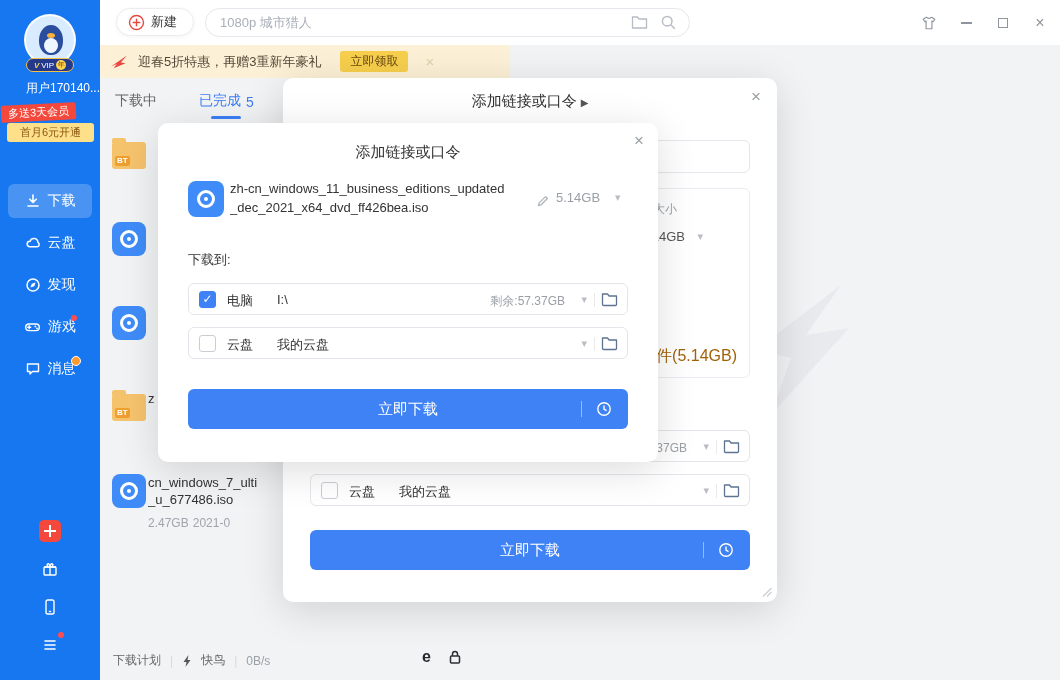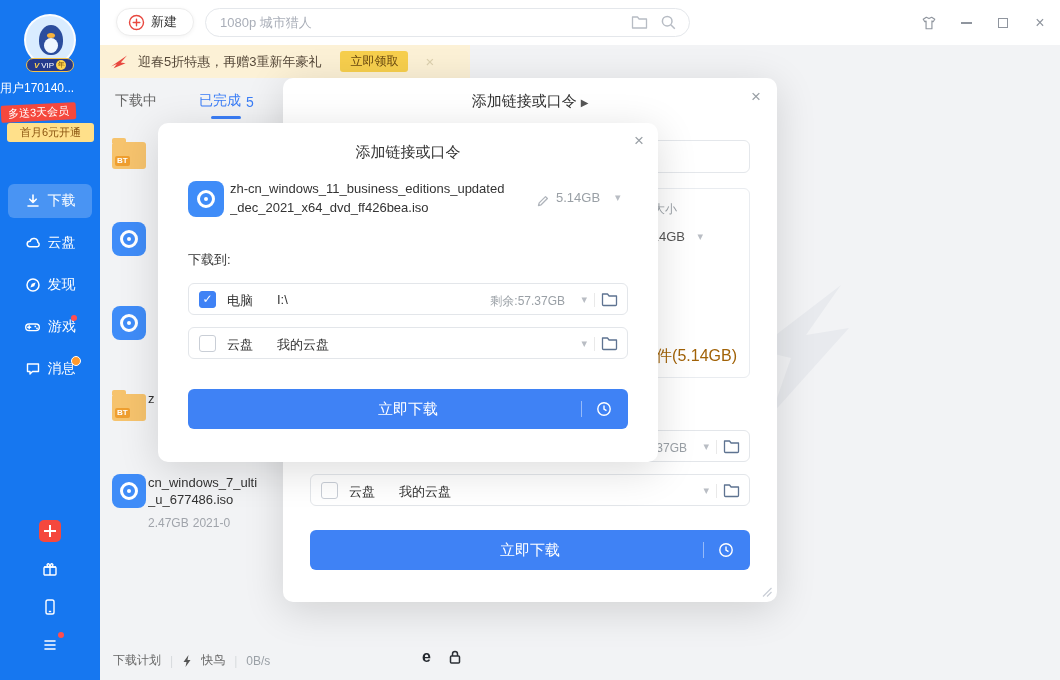--- a/index.html
+++ b/index.html
@@ -9,21 +9,21 @@
 
   
   .sidebar{position:absolute;left:0;top:0;width:100px;height:680px;background:#1677f0;z-index:20}
   .avatar{position:absolute;left:24px;top:14px;width:52px;height:52px;border-radius:50%;background:#d9ecff;border:2px solid rgba(255,255,255,.9);overflow:hidden}
   .pg-body{position:absolute;left:13px;top:9px;width:24px;height:30px;border-radius:50% 50% 46% 46%;background:#2b4d9d}
   .pg-belly{position:absolute;left:18px;top:22px;width:14px;height:15px;border-radius:50%;background:#eef6ff}
   .pg-beak{position:absolute;left:21px;top:17px;width:8px;height:5px;border-radius:50%;background:#f7b23c}
   .vip-badge{position:absolute;left:26px;top:58px;width:48px;height:14px;border-radius:8px;background:#24398c;border:1px solid #f2c24a;display:flex;align-items:center;justify-content:center;gap:2px;font-size:8px;color:#fff;z-index:2}
   .vip-v{color:#ffd34d;font-weight:bold;font-style:italic}
   .vip-year{width:10px;height:10px;border-radius:50%;background:#ffd34d;color:#7a4b07;font-size:7px;display:flex;align-items:center;justify-content:center}
-  .username{position:absolute;left:0;top:80px;width:100px;text-align:left;color:#fff;font-size:12px;white-space:nowrap;overflow:hidden}
+  .username{position:absolute;left:0;top:80px;width:100px;text-align:right;color:#fff;font-size:12px;white-space:nowrap;overflow:hidden}
   .ribbon{position:absolute;left:1px;top:104px;background:#f5483d;color:#fff;font-size:11px;line-height:17px;padding:0 7px;border-radius:2px;transform:rotate(-3deg);cursor:pointer}
   .promo-pill{position:absolute;left:7px;top:123px;background:#ffe08a;color:#8a5410;font-size:11px;line-height:19px;padding:0 13px;border-radius:3px;cursor:pointer}
   .nav{position:absolute;left:0;top:184px;width:100px}
   .nav-item{position:relative;width:84px;height:34px;margin:0 8px 8px;border-radius:6px;display:flex;align-items:center;justify-content:center;gap:7px;color:#fff;font-size:14px;cursor:pointer}
   .nav-item.active{background:rgba(255,255,255,.22)}
   .dot-red{position:absolute;right:15px;top:5px;width:6px;height:6px;border-radius:50%;background:#ff4d4f}
   .dot-orange{position:absolute;right:11px;top:4px;width:10px;height:10px;border-radius:50%;background:#ff9a2e;border:1px solid #fff}
   .side-tools{position:absolute;left:0;bottom:24px;width:100px;display:flex;flex-direction:column;align-items:center;gap:16px}
   .tool-btn{position:relative;width:22px;height:22px;display:flex;align-items:center;justify-content:center;cursor:pointer;color:#fff}
   .apps-icon{width:22px;height:22px;border-radius:5px;background:#f5483d;position:relative}
@@ -35,21 +35,21 @@
   .new-btn{position:absolute;left:16px;top:8px;height:28px;padding:0 16px 0 11px;border:1px solid #ededed;border-radius:15px;background:#fff;display:flex;align-items:center;gap:6px;font-size:13px;color:#333;box-shadow:0 1px 4px rgba(0,0,0,.05);cursor:pointer}
   .searchbox{position:absolute;left:105px;top:8px;width:485px;height:29px;border:1px solid #e4e7eb;border-radius:15px;background:#fff;display:flex;align-items:center;gap:12px;padding:0 12px 0 14px;cursor:text}
   .search-text{flex:1;color:#a9aeb8;white-space:nowrap;overflow:hidden}
   .win-controls{position:absolute;right:12px;top:0;height:45px;display:flex;align-items:center;gap:21px;color:#8f959e}
   .wc{cursor:pointer;display:flex;align-items:center;justify-content:center;width:16px;height:16px}
   .min-glyph{width:11px;height:2px;background:#8f959e}
   .max-glyph{width:10px;height:10px;border:1.5px solid #8f959e}
   .x-glyph{font-size:16px;line-height:16px;color:#8f959e}
 
   
-  .promo-banner{position:absolute;left:100px;top:45px;width:370px;height:33px;background:#fcf1d6;display:flex;align-items:center;gap:9px;padding:0 10px;z-index:5}
+  .promo-banner{position:absolute;left:100px;top:45px;width:410px;height:33px;background:#fcf1d6;display:flex;align-items:center;gap:9px;padding:0 10px;z-index:5}
   .promo-text{color:#56493a;font-size:13px;white-space:nowrap}
   .promo-cta{margin-left:10px;background:#f7cf4d;border:none;color:#6b4a10;font-size:12px;line-height:21px;padding:0 10px;border-radius:3px;cursor:pointer;white-space:nowrap}
   .promo-close{margin-left:8px;color:#dcd0ae;font-size:15px;cursor:pointer}
 
   
   .tabs{position:absolute;left:115px;top:92px;display:flex;gap:42px;font-size:14px;color:#666;z-index:1}
   .tab{cursor:pointer;position:relative;display:flex;gap:5px;align-items:flex-end}
   .tab.active{color:#3b7ef7}
   .tab-underline{position:absolute;left:50%;transform:translateX(-50%);bottom:-9px;width:30px;height:3px;background:#3b7ef7;border-radius:2px}
   .file-row{position:absolute;left:112px;width:172px;cursor:pointer;z-index:1}

